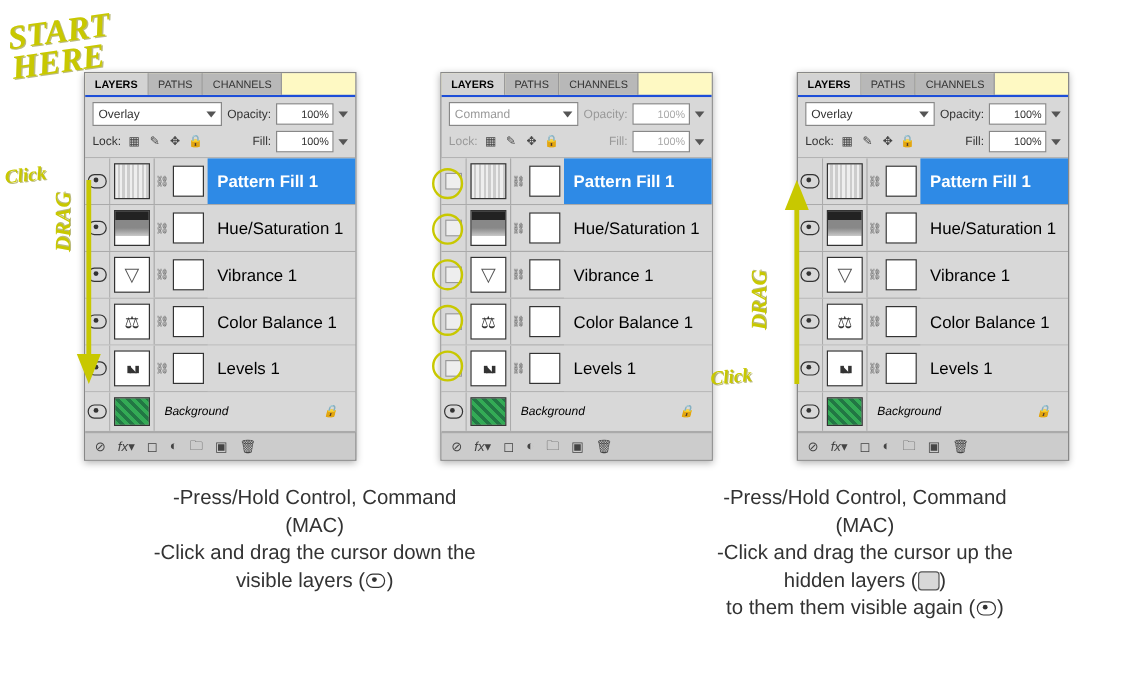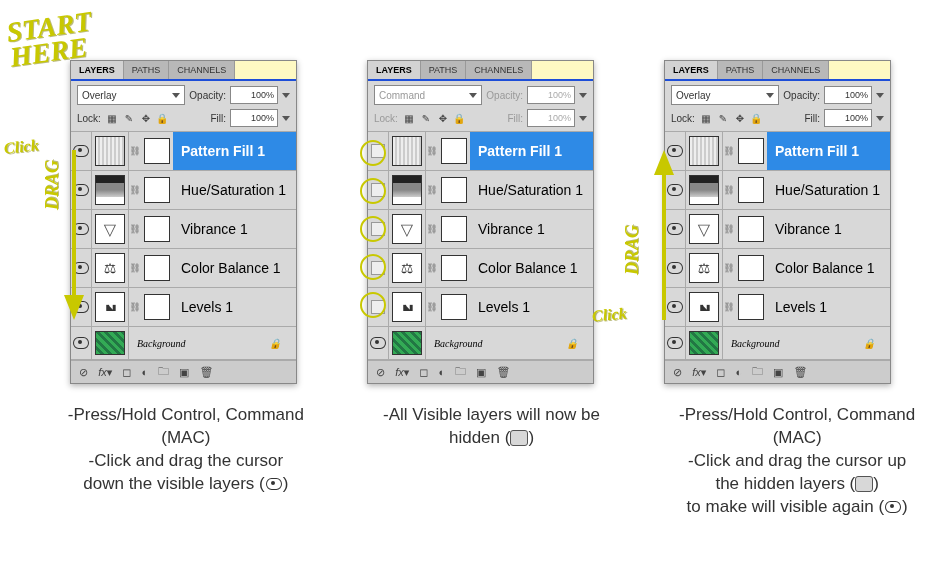--- a/index.html
+++ b/index.html
@@ -193,21 +193,21 @@
     padding: 0 8px;
     font-size: 14px;
     background: #d8d8d8;
   }
   .lock-badge {
     font-size: 10px;
     color: #555;
     margin-left: auto;
     margin-right: 6px;
   }
-  .bg-row { height: 32px; font-family: Liberation Serif, serif; }
+  .bg-row { height: 32px; }
   .bg-thumb {
     width: 28px; height: 22px;
     border: 1px solid #333;
     background: repeating-linear-gradient(45deg,#3a5,#3a5 3px,#274 3px,#274 6px);
   }
   .bg-name {
     font-style: italic;
     font-size: 10px;
   }
   .footer-icons {
@@ -649,26 +649,23 @@
 </div>
 
 <div class="captions">
   <div class="caption">
     <span>-Press/Hold Control, Command (MAC)</span><br>
     <span>-Click and drag the cursor down the visible layers (</span><span class="inline-eye">
         <span class="eye"></span>
       </span><span>)</span>
   </div>
   <div class="caption">
-    <span>-All Visible layers will now be hidden (</span><span class="inline-icon"></span><span>)</span>
-  </div>
-  <div class="caption">
     <span>-Press/Hold Control, Command (MAC)</span><br>
     <span>-Click and drag the cursor up the hidden layers (</span><span class="inline-icon"></span><span>)</span><br>
-    <span>to make will visible again (</span><span class="inline-eye">
+    <span>to them them visible again (</span><span class="inline-eye">
         <span class="eye"></span>
       </span><span>)</span>
   </div>
 </div>
 
 <div class="hand h-start">START
 HERE</div>
 <div class="hand h-click1">Click</div>
 <div class="hand h-drag1">DRAG</div>
 <div class="hand h-drag2">DRAG</div>

